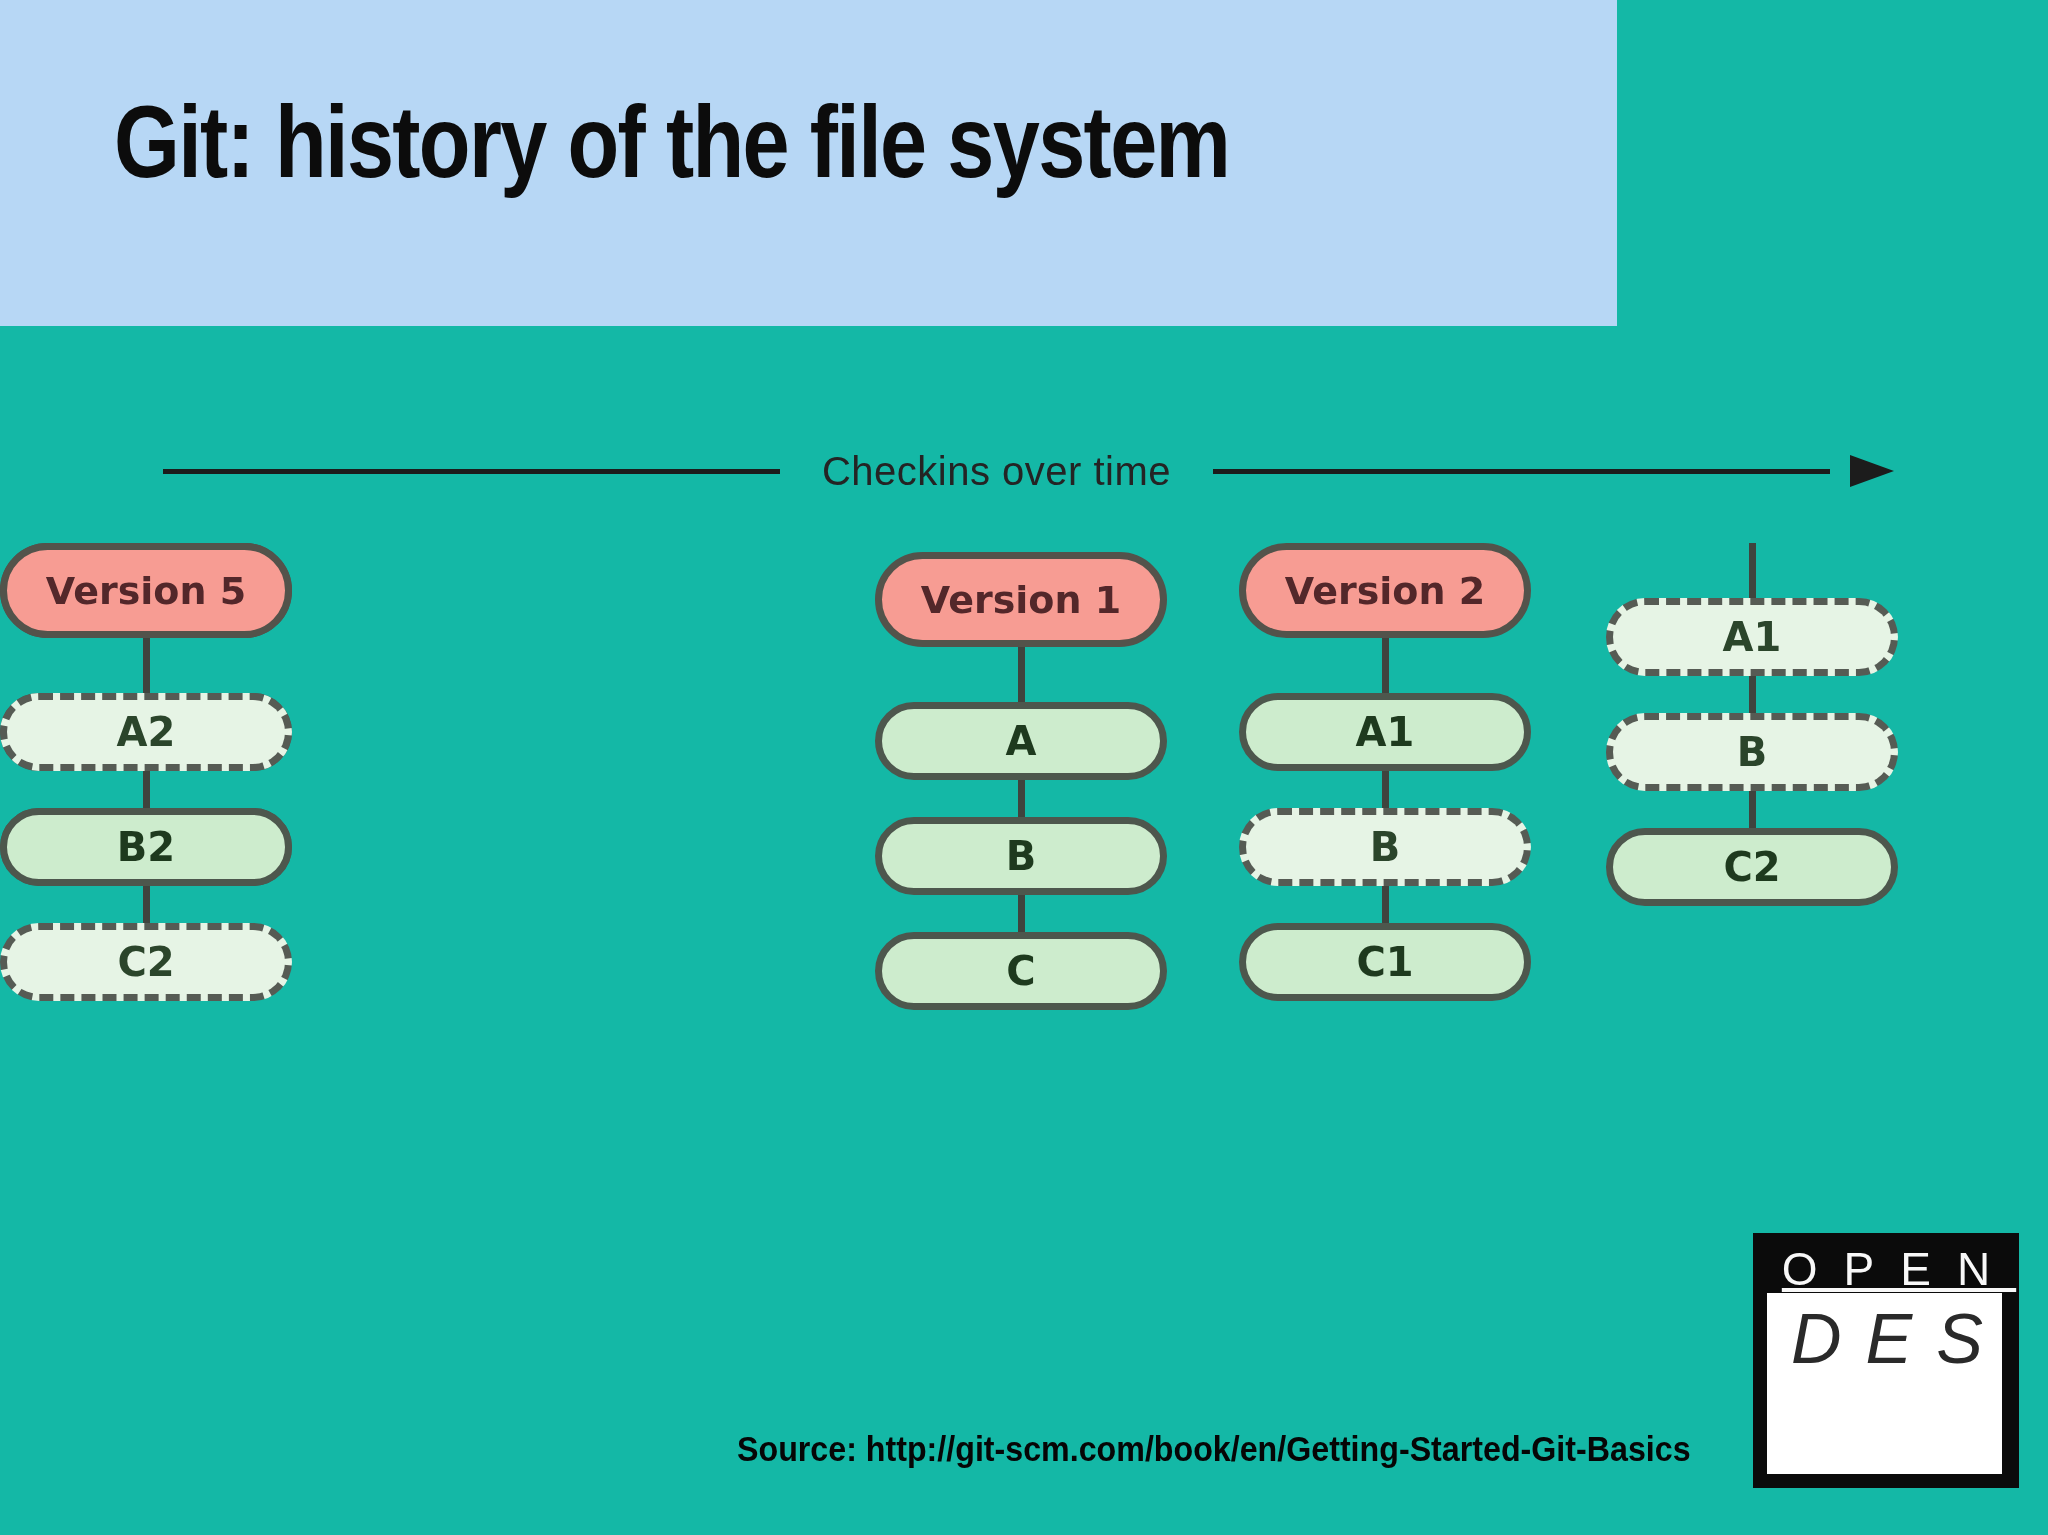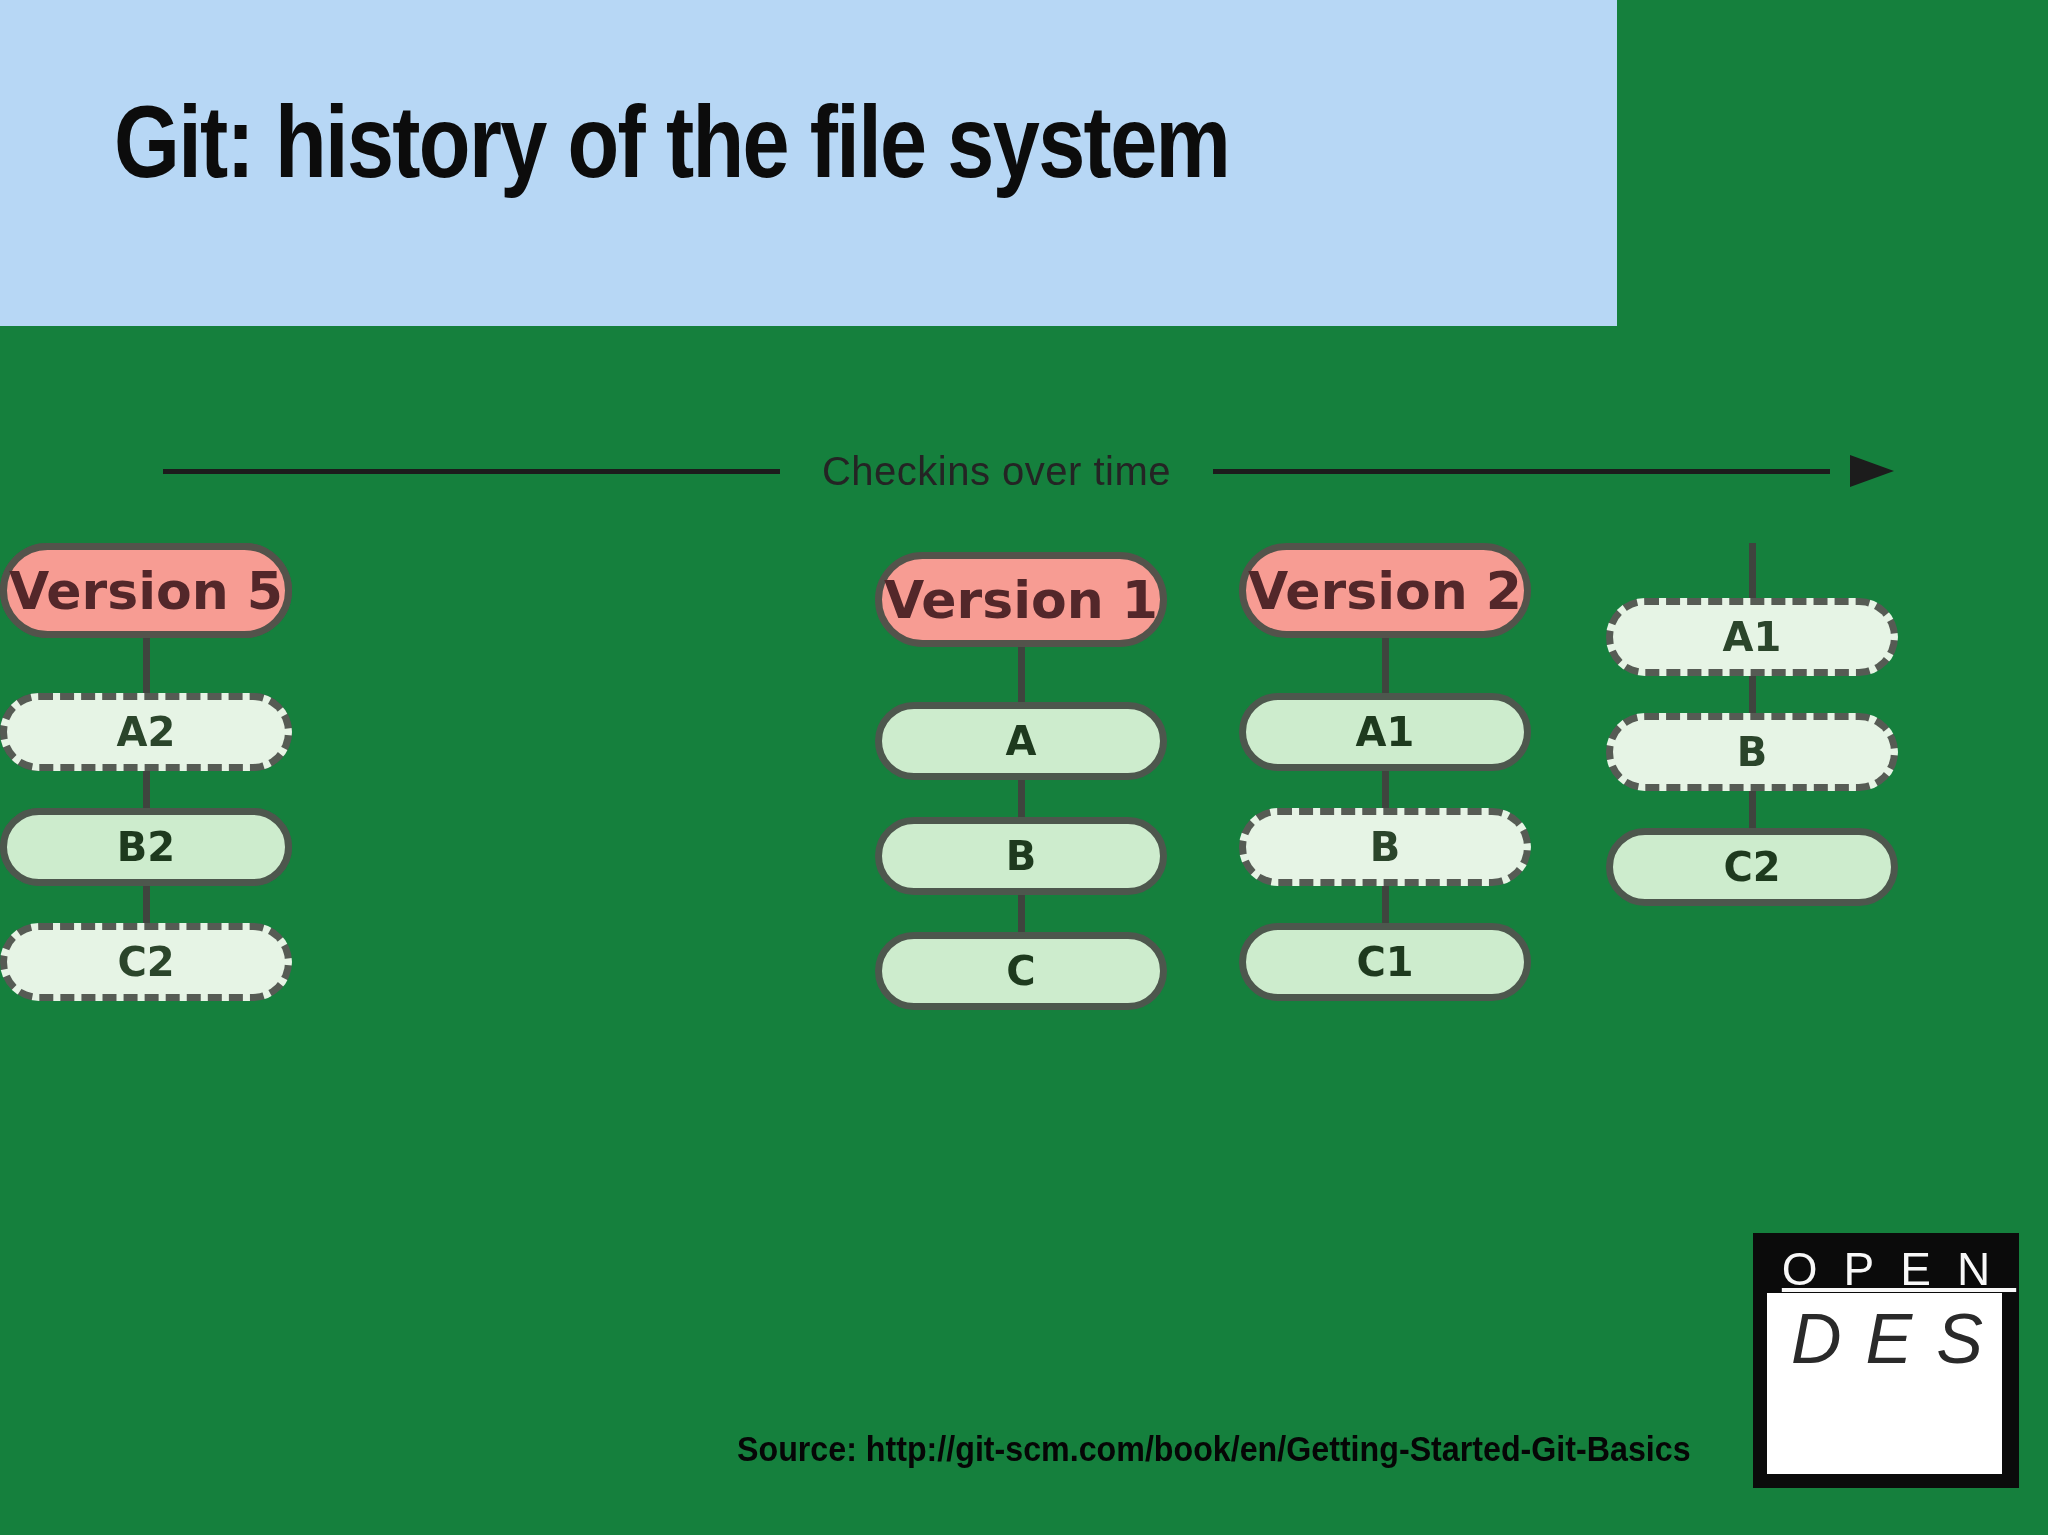--- a/index.html
+++ b/index.html
@@ -1,19 +1,19 @@
 <!DOCTYPE html>
 <html style="--header-bg: #b7d7f5; --version-fill: #f79c93; --version-border: #53534b; --version-text: #53272a; --file-fill: #cdeccd; --file-border: #4d574d; --file-text: #1e3a1e; --unchanged-fill: #e6f4e5; --unchanged-border: #565b54; --connector: #3f443e; --arrow: #1c1c1c;"><head>
 <meta charset="utf-8">
 <style>
   html,body{margin:0;padding:0;background:#ffffff;}
   .slide{
     position:relative;
     width:2048px;height:1535px;
-    background:#15803d;
+    background:#14b8a6;
     overflow:hidden;
     font-family:"Liberation Sans", sans-serif;
   }
   
   .header{
     position:absolute;left:0;top:0;
     width:1617px;height:326px;
     background:var(--header-bg,#b7d7f5);
   }
   .title{
@@ -53,21 +53,21 @@
     border-radius:48px;
     display:flex;align-items:center;justify-content:center;
     font-family:"DejaVu Sans", sans-serif;font-weight:700;
     white-space:nowrap;
   }
   .node.version{
     height:95px;
     background:var(--version-fill,#f79c93);
     border:7px solid var(--version-border,#53534b);
     color:var(--version-text,#53272a);
-    font-size:52px;
+    font-size:38px;
   }
   .node.file{
     height:78px;
     background:var(--file-fill,#cdeccd);
     border:7px solid var(--file-border,#4d574d);
     color:var(--file-text,#1e3a1e);
     font-size:40px;
   }
   .node.file.unchanged{
     background:var(--unchanged-fill,#e6f4e5);

